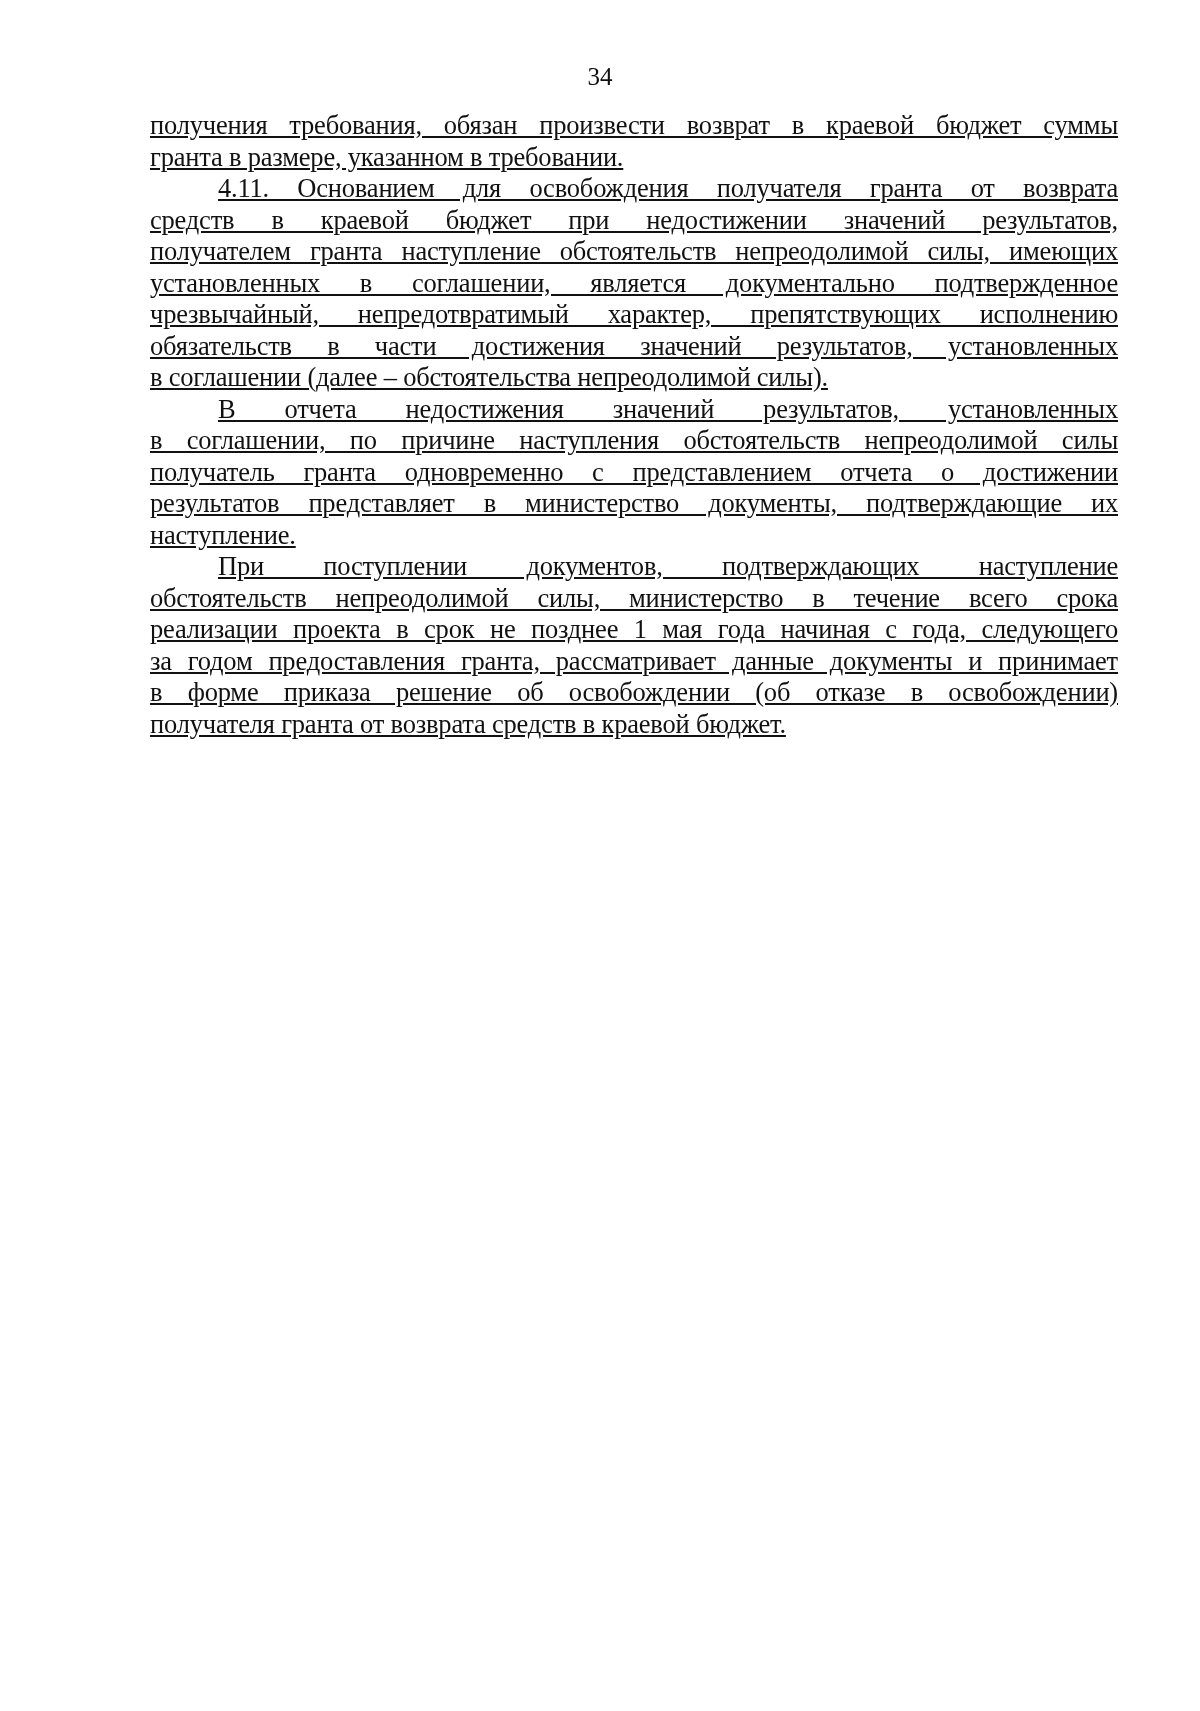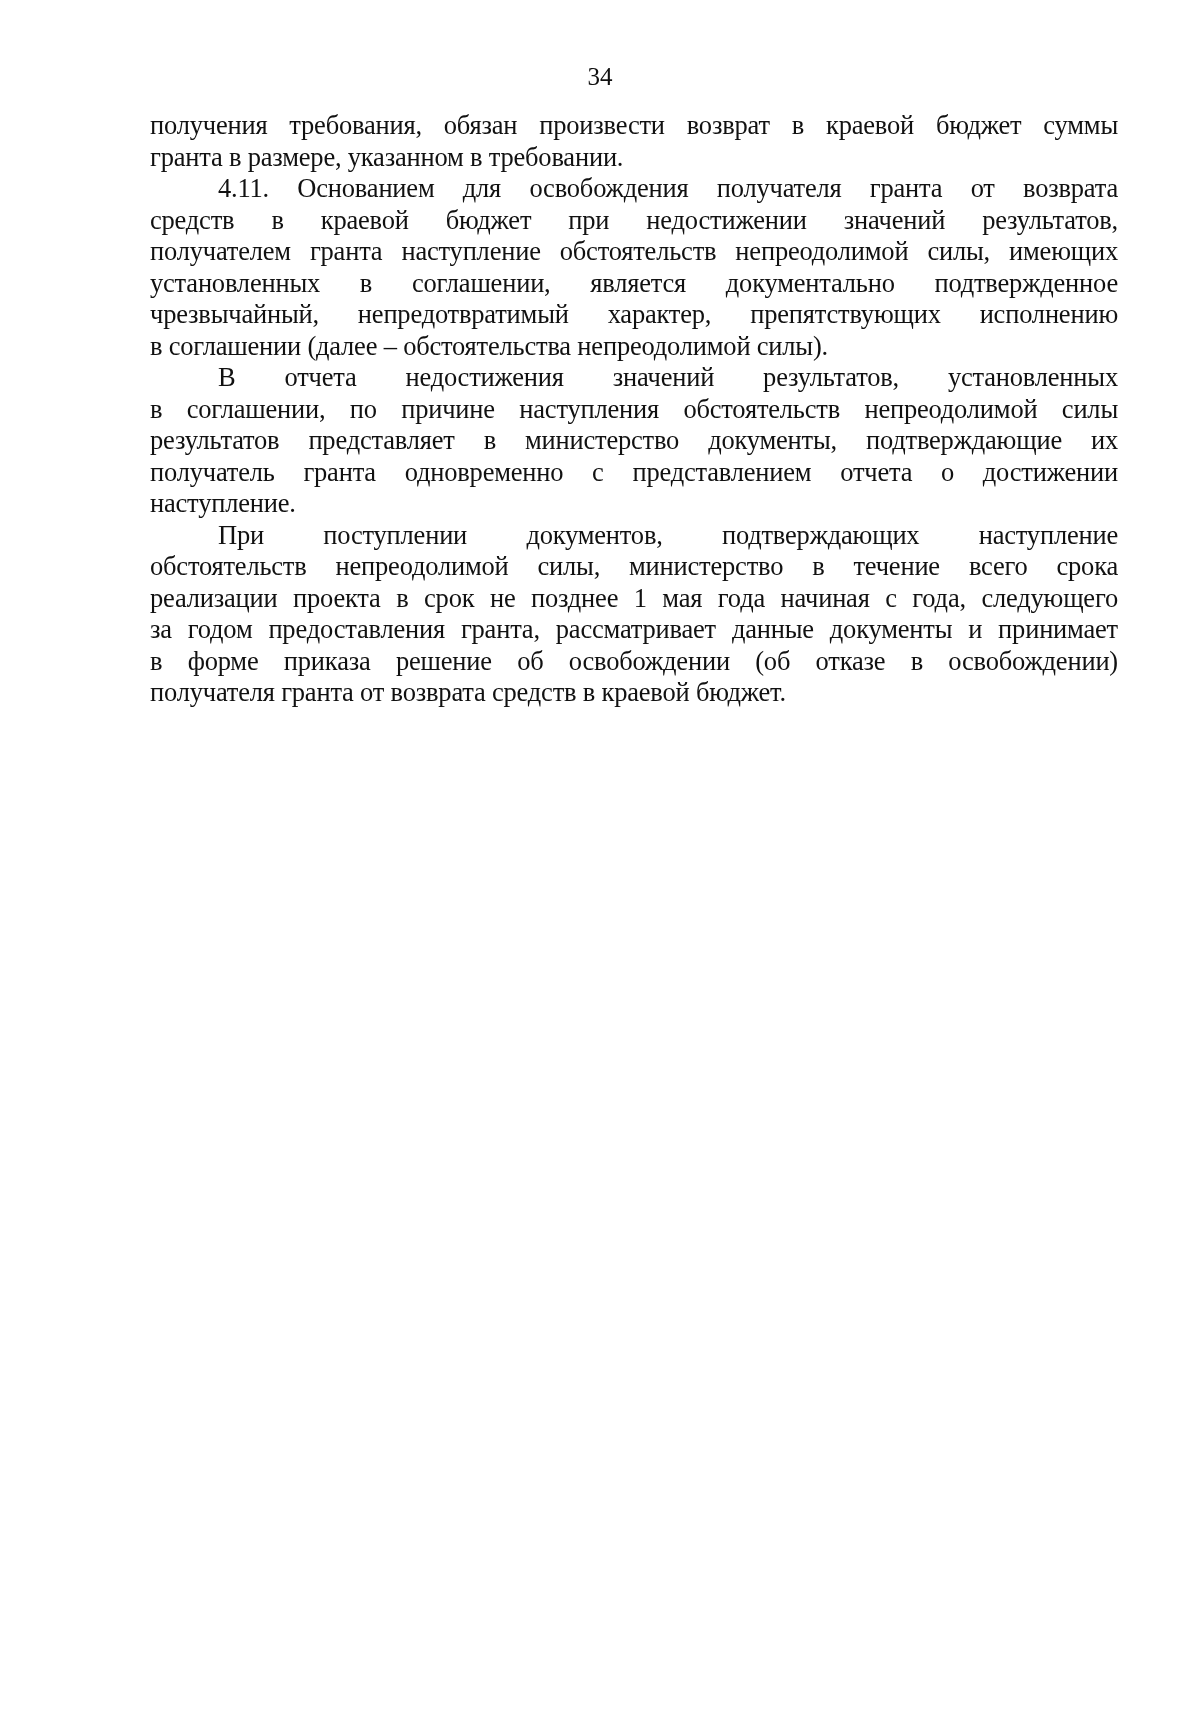--- a/index.html
+++ b/index.html
@@ -22,20 +22,21 @@
       width: 1200px;
       text-align: center;
       font-size: 25px;
       line-height: 30px;
     }
     .body-text {
       position: absolute;
       left: 150px;
       width: 968px;
       top: 110px;
+      text-decoration: underline;
     }
     .line {
       display: block;
       height: 31.5px;
       line-height: 31.5px;
       font-size: 26.5px;
       white-space: nowrap;
       text-align: justify;
       text-align-last: justify;
       letter-spacing: -0.2px;
@@ -58,28 +59,29 @@
     <span class="line">получения требования, обязан произвести возврат в краевой бюджет суммы</span>
     <span class="line last">гранта в размере, указанном в требовании.</span>
   </div>
 
   <div>
     <span class="line indent">4.11. Основанием для освобождения получателя гранта от возврата</span>
     <span class="line">средств в краевой бюджет при недостижении значений результатов,</span>
     <span class="line">получателем гранта наступление обстоятельств непреодолимой силы, имеющих</span>
     <span class="line">установленных в соглашении, является документально подтвержденное</span>
     <span class="line">чрезвычайный, непредотвратимый характер, препятствующих исполнению</span>
+    <span class="line">обязательств в части достижения значений результатов, установленных</span>
     <span class="line last">в соглашении (далее – обстоятельства непреодолимой силы).</span>
   </div>
 
   <div>
     <span class="line indent">В отчета недостижения значений результатов, установленных</span>
     <span class="line">в соглашении, по причине наступления обстоятельств непреодолимой силы</span>
+    <span class="line">получатель гранта одновременно с представлением отчета о достижении</span>
     <span class="line">результатов представляет в министерство документы, подтверждающие их</span>
-    <span class="line">получатель гранта одновременно с представлением отчета о достижении</span>
     <span class="line last">наступление.</span>
   </div>
 
   <div>
     <span class="line indent">При поступлении документов, подтверждающих наступление</span>
     <span class="line">обстоятельств непреодолимой силы, министерство в течение всего срока</span>
     <span class="line">реализации проекта в срок не позднее 1 мая года начиная с года, следующего</span>
     <span class="line">за годом предоставления гранта, рассматривает данные документы и принимает</span>
     <span class="line">в форме приказа решение об освобождении (об отказе в освобождении)</span>
     <span class="line last">получателя гранта от возврата средств в краевой бюджет.</span>

